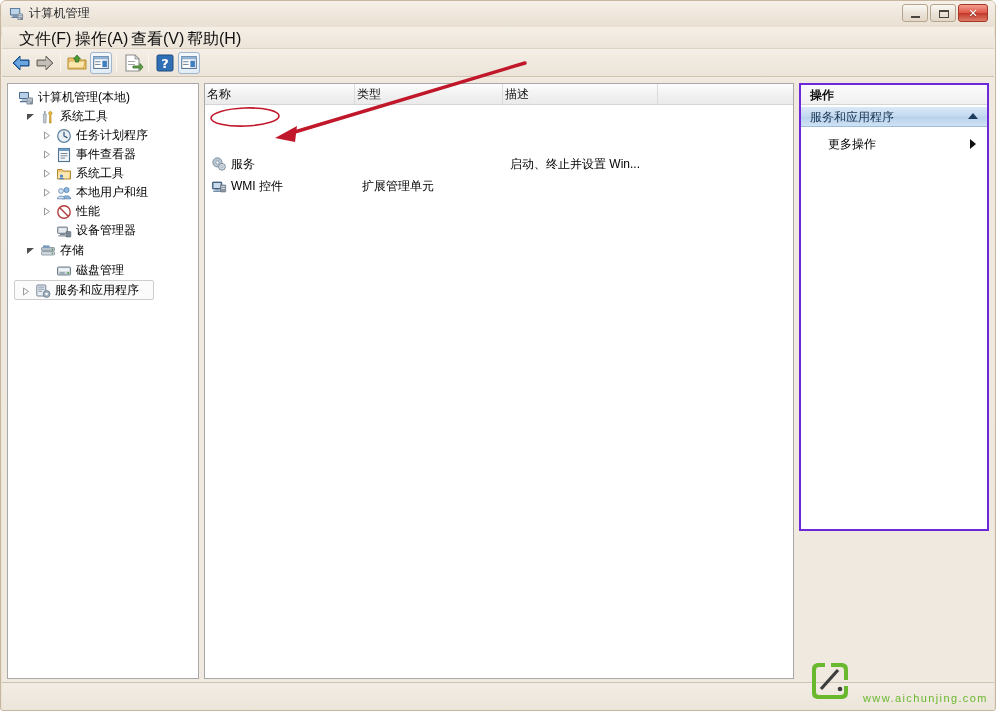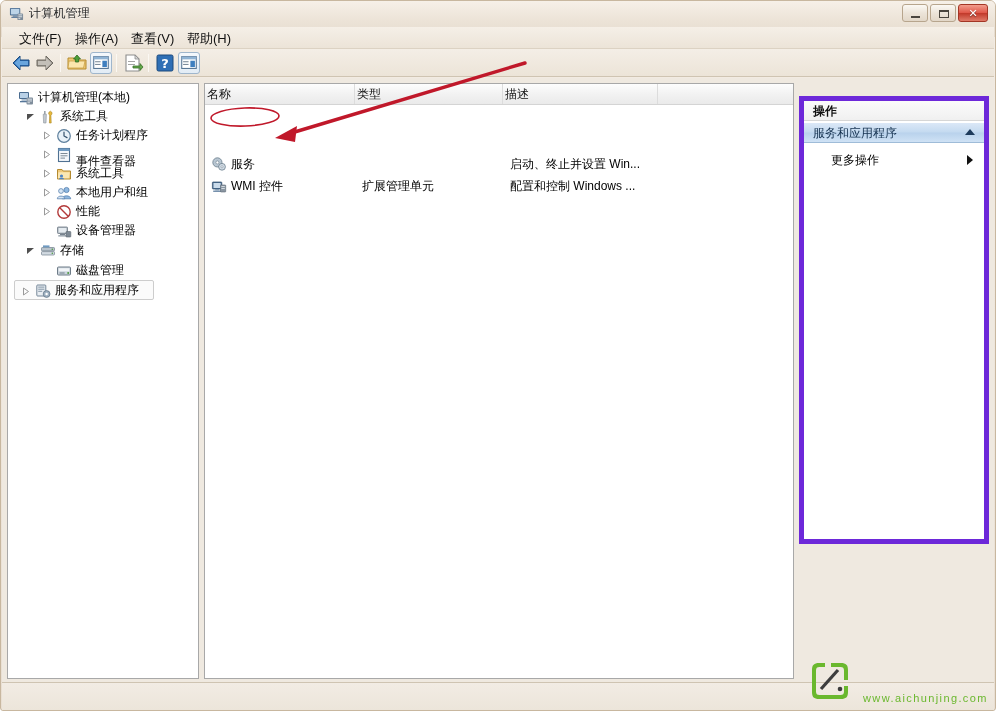--- a/index.html
+++ b/index.html
@@ -74,21 +74,21 @@
   #menubar {
     position: absolute; left: 1px; top: 26px;
     width: 992px; height: 22px;
     background: linear-gradient(180deg,#f5efe7 0%,#ece4d8 100%);
     border-bottom: 1px solid #dcd2c3;
   }
   .menu-item {
     position: absolute; top: 3px;
     height: 17px; line-height: 17px;
     padding: 0 7px;
-    font-size: 13px; color: #111111;
+    font-size: 16px; color: #111111;
     cursor: default;
   }
 
   
   #toolbar {
     position: absolute; left: 1px; top: 48px;
     width: 992px; height: 28px;
     background: linear-gradient(180deg,#f4eee6 0%,#ece4d8 100%);
     border-bottom: 1px solid #cfc4b2;
   }
@@ -179,24 +179,24 @@
     font-size: 12px; color: #000000;
     white-space: nowrap; overflow: hidden;
   }
   .list-icon {
     position: absolute; left: 6px; top: 3px;
     width: 16px; height: 16px;
   }
 
   
   #actions-pane {
-    position: absolute; left: 797px; top: 18px;
+    position: absolute; left: 797px; top: 5px;
     width: 190px; height: 448px;
     background: #ffffff;
-    border: 5px solid #6d28d9;
+    border: 2px solid #6d28d9;
     overflow: hidden;
   }
   #actions-title {
     position: absolute; left: 0; top: 0;
     width: 100%; height: 20px; line-height: 20px;
     padding-left: 9px;
     font-size: 12px; font-weight: bold; color: #101010;
     background: linear-gradient(180deg,#fbfbfb 0%,#f0f0f0 100%);
     border-bottom: 1px solid #d6d6d6;
   }
@@ -421,21 +421,21 @@
         <svg class="tw-expander" style="left:28px;" viewBox="0 0 9 9">
           <path d="M2.5 1 L7.5 4.5 L2.5 8 Z" fill="none" stroke="#9a9a9a" stroke-width="1"></path>
         </svg>
         <svg class="tw-icon" style="left:42px;" viewBox="0 0 16 16">
           <rect x="2.5" y="1.5" width="11" height="13" fill="#f3f7fb" stroke="#4f7192" stroke-width="1.1"></rect>
           <rect x="2.5" y="1.5" width="11" height="2.5" fill="#6f9ac1"></rect>
           <rect x="4.5" y="6" width="7" height="1" fill="#7d8a96"></rect>
           <rect x="4.5" y="8.3" width="7" height="1" fill="#7d8a96"></rect>
           <rect x="4.5" y="10.6" width="4.5" height="1" fill="#7d8a96"></rect>
         </svg>
-        <span class="tw-label" style="left:62px;margin-top:7px;">事件查看器</span>
+        <span class="tw-label" style="left:62px;">事件查看器</span>
       </div>
 
       <div class="tree-row" style="top:80px;left:6px;">
         <svg class="tw-expander" style="left:28px;" viewBox="0 0 9 9">
           <path d="M2.5 1 L7.5 4.5 L2.5 8 Z" fill="none" stroke="#9a9a9a" stroke-width="1"></path>
         </svg>
         <svg class="tw-icon" style="left:42px;" viewBox="0 0 16 16">
           <path d="M1.5 3.5 L6 3.5 L7.2 5 L14.5 5 L14.5 13 L1.5 13 Z" fill="#f0c97a" stroke="#b38a30" stroke-width="1"></path>
           <path d="M2.3 6.3 L13.8 6.3 L12.8 12.3 L1.8 12.3 Z" fill="#fbe7b3"></path>
           <circle cx="5.5" cy="10" r="1.6" fill="#4f84c4"></circle>
@@ -544,21 +544,20 @@
           <rect x="1.4" y="4" width="9.4" height="7" rx=".7" fill="#4a6c90" stroke="#2f4d6c" stroke-width=".7"></rect>
           <rect x="2.5" y="5" width="7.2" height="5" fill="#cadbea"></rect>
           <rect x="4.2" y="11.3" width="4" height="1" fill="#6c8aa8"></rect>
           <rect x="2.2" y="12.6" width="8" height="1.2" fill="#56779a"></rect>
           <rect x="9.5" y="7" width="5.2" height="7" rx=".6" fill="#8a96a2" stroke="#5e6a76" stroke-width=".6"></rect>
           <rect x="10.4" y="8.2" width="3.4" height=".8" fill="#e6ecf1"></rect>
           <rect x="10.4" y="10" width="3.4" height=".8" fill="#e6ecf1"></rect>
         </svg>
         <div class="list-cell" style="left:26px;width:124px;">WMI 控件</div>
         <div class="list-cell" style="left:157px;width:140px;">扩展管理单元</div>
-        <div class="list-cell" style="left:305px;width:190px;">配置和控制 Windows ...</div>
       </div>
     </div>
 
     <div id="actions-pane">
       <div id="actions-title">操作</div>
 
       <div id="actions-section">
         <div id="actions-section-label">服务和应用程序</div>
         <div id="actions-section-chevron"></div>
       </div>

